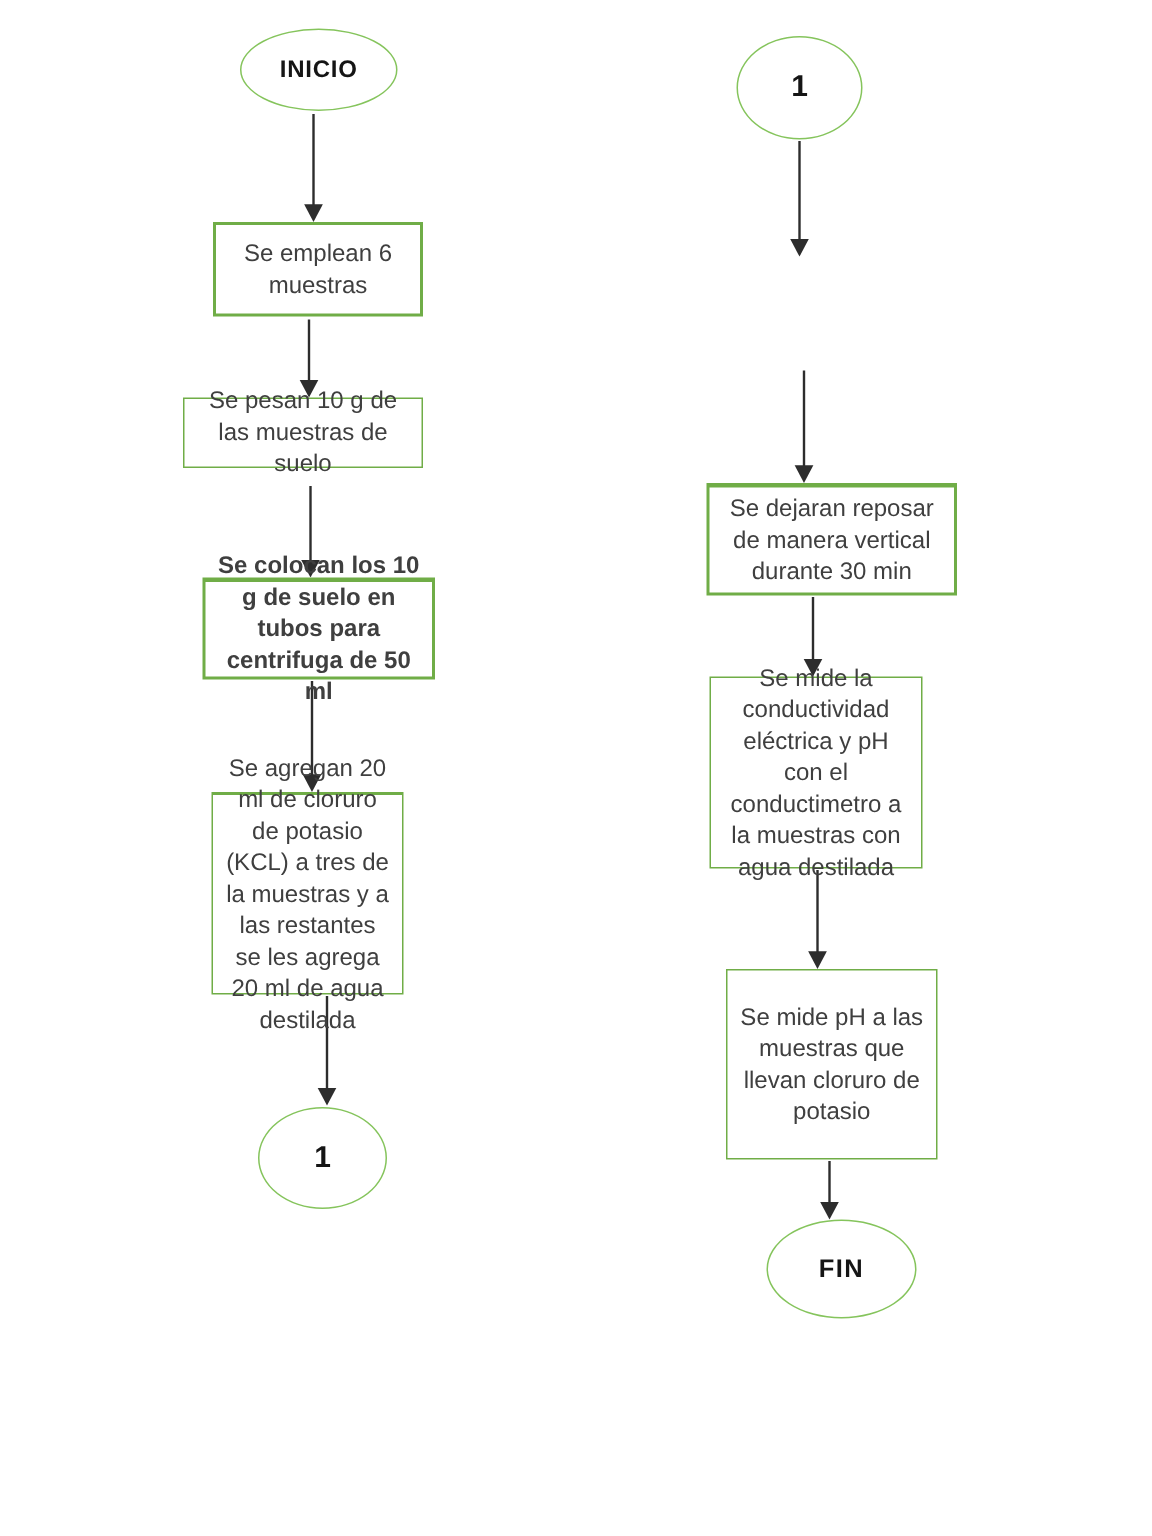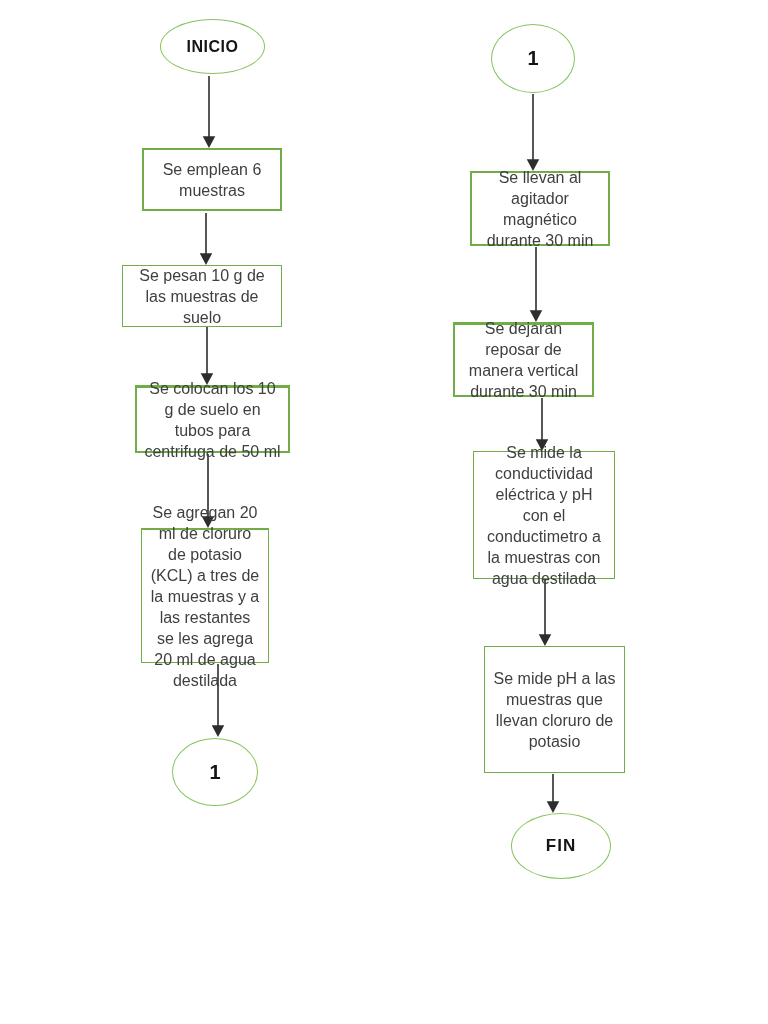--- a/index.html
+++ b/index.html
@@ -50,33 +50,32 @@
     <line class="arrow-line" x1="536" y1="247" x2="536" y2="316" marker-end="url(#arrowhead)"></line>
     <line class="arrow-line" x1="542" y1="398" x2="542" y2="445" marker-end="url(#arrowhead)"></line>
     <line class="arrow-line" x1="545" y1="580" x2="545" y2="640" marker-end="url(#arrowhead)"></line>
     <line class="arrow-line" x1="553" y1="774" x2="553" y2="807" marker-end="url(#arrowhead)"></line>
   </svg>
 
   <div class="node terminal t-inicio" style="left:160px;top:19px;width:105px;height:55px;">INICIO</div>
 
   <div class="node process" style="left:142px;top:148px;width:140px;height:63px;">Se emplean 6 muestras</div>
 
-  <div class="node process thin" style="left:122px;top:265px;width:160px;height:62px;">Se pesan 10 g de las muestras de suelo</div>
+  <div class="node process thin" style="left:122px;top:265px;width:160px;height:47px;">Se pesan 10 g de las muestras de suelo</div>
 
-  <div class="node process topthick" style="left:135px;top:385px;width:155px;height:68px;">Se colocan los 10 g de suelo en tubos  para centrifuga de 50 ml</div>
+  <div class="node process topthick" style="left:135px;top:385px;width:155px;height:68px;font-weight:bold;">Se colocan los 10 g de suelo en tubos  para centrifuga de 50 ml</div>
 
   <div class="node process d-box" style="left:141px;top:528px;width:128px;height:135px;">Se agregan 20 ml de cloruro de potasio (KCL) a tres de la muestras y a las restantes se les agrega 20 ml de agua destilada</div>
 
   <div class="node terminal t-one" style="left:172px;top:738px;width:86px;height:68px;">1</div>
 
   <div class="node terminal t-one" style="left:491px;top:24px;width:84px;height:69px;">1</div>
 
-  <div class="node process" style="left:470px;top:171px;width:140px;height:75px;">Se llevan al agitador magnético durante 30 min</div>
 
-  <div class="node process topthick" style="left:453px;top:322px;width:141px;height:75px;">Se dejaran reposar de manera vertical durante 30 min</div>
+  <div class="node process topthick" style="left:471px;top:322px;width:167px;height:75px;">Se dejaran reposar de manera vertical durante 30 min</div>
 
   <div class="node process thin" style="left:473px;top:451px;width:142px;height:128px;">Se mide la conductividad eléctrica y pH con el conductimetro a la muestras con agua destilada</div>
 
   <div class="node process thin" style="left:484px;top:646px;width:141px;height:127px;">Se mide pH a las muestras que llevan cloruro de potasio</div>
 
   <div class="node terminal t-fin" style="left:511px;top:813px;width:100px;height:66px;">FIN</div>
 
 </div>
 
 </body></html>

